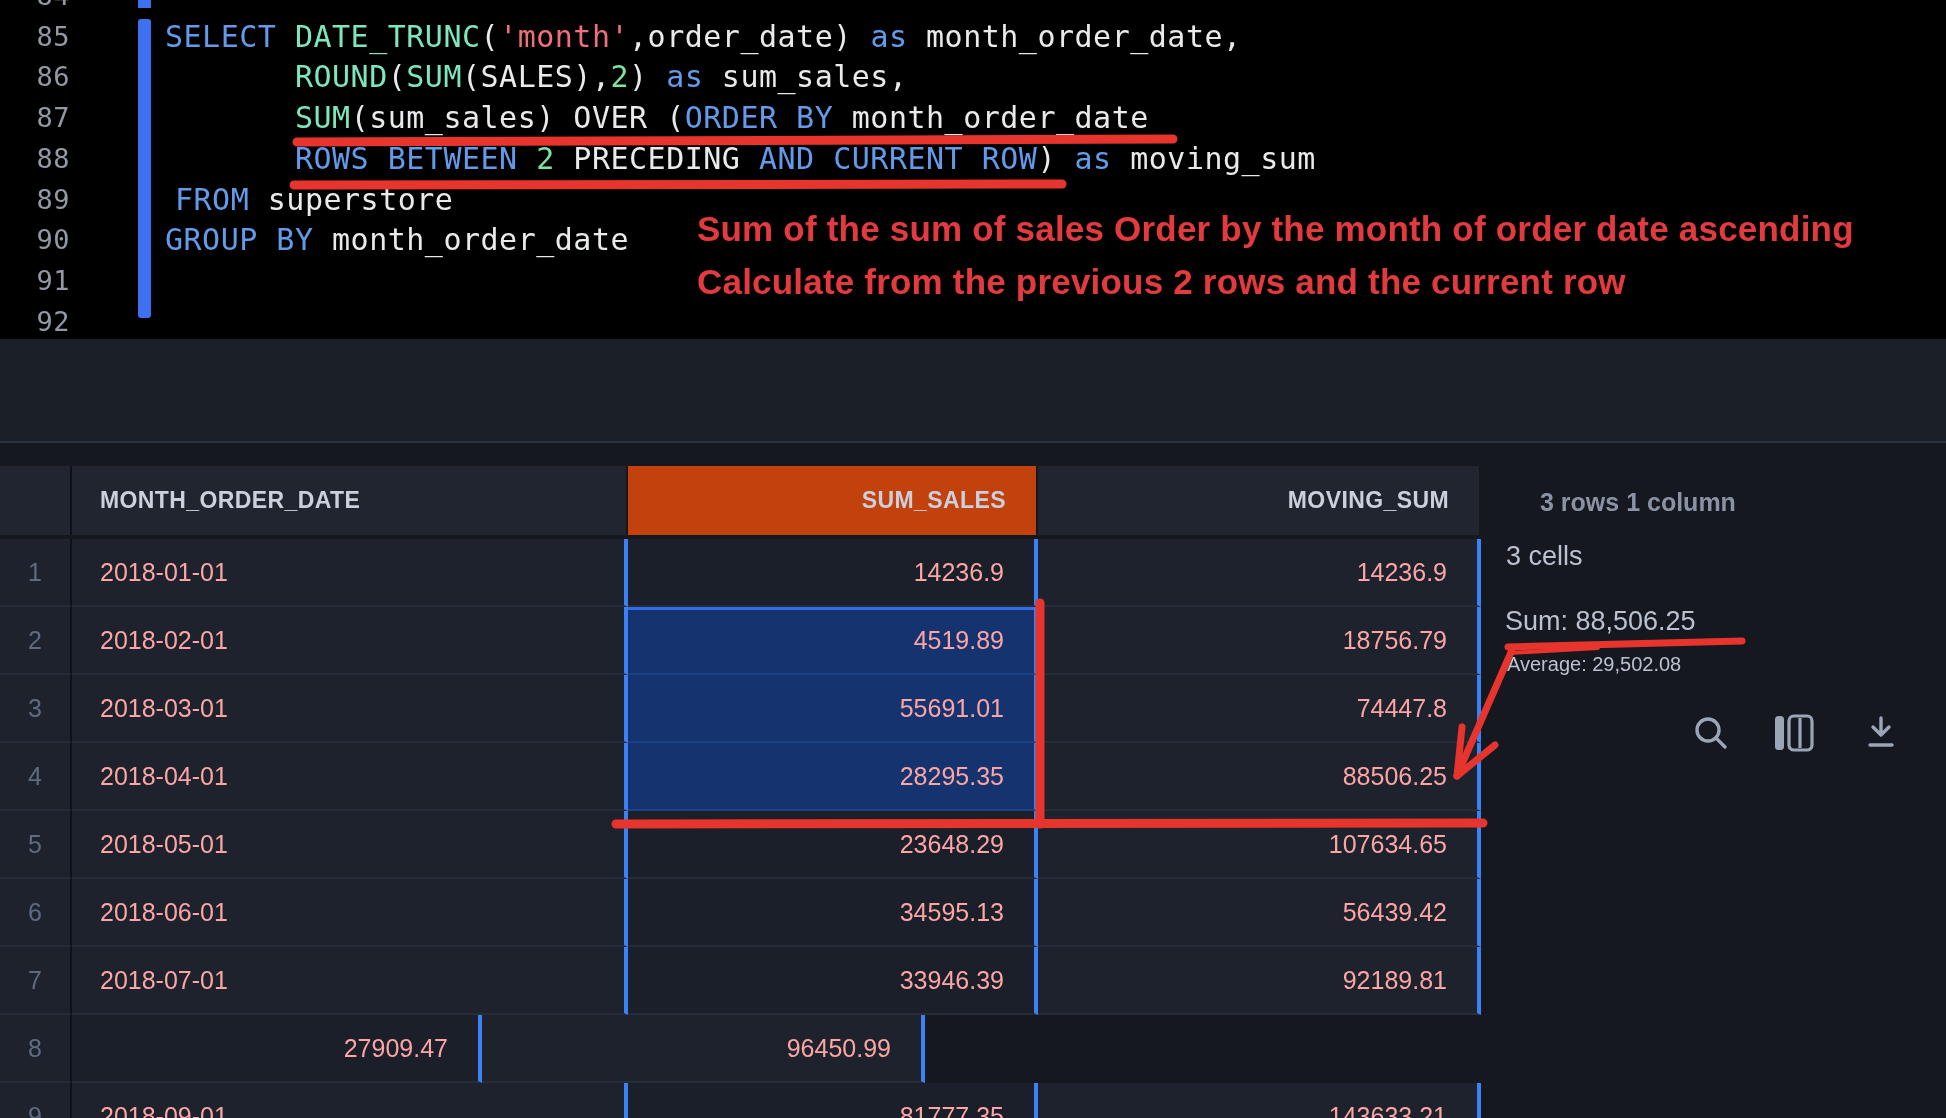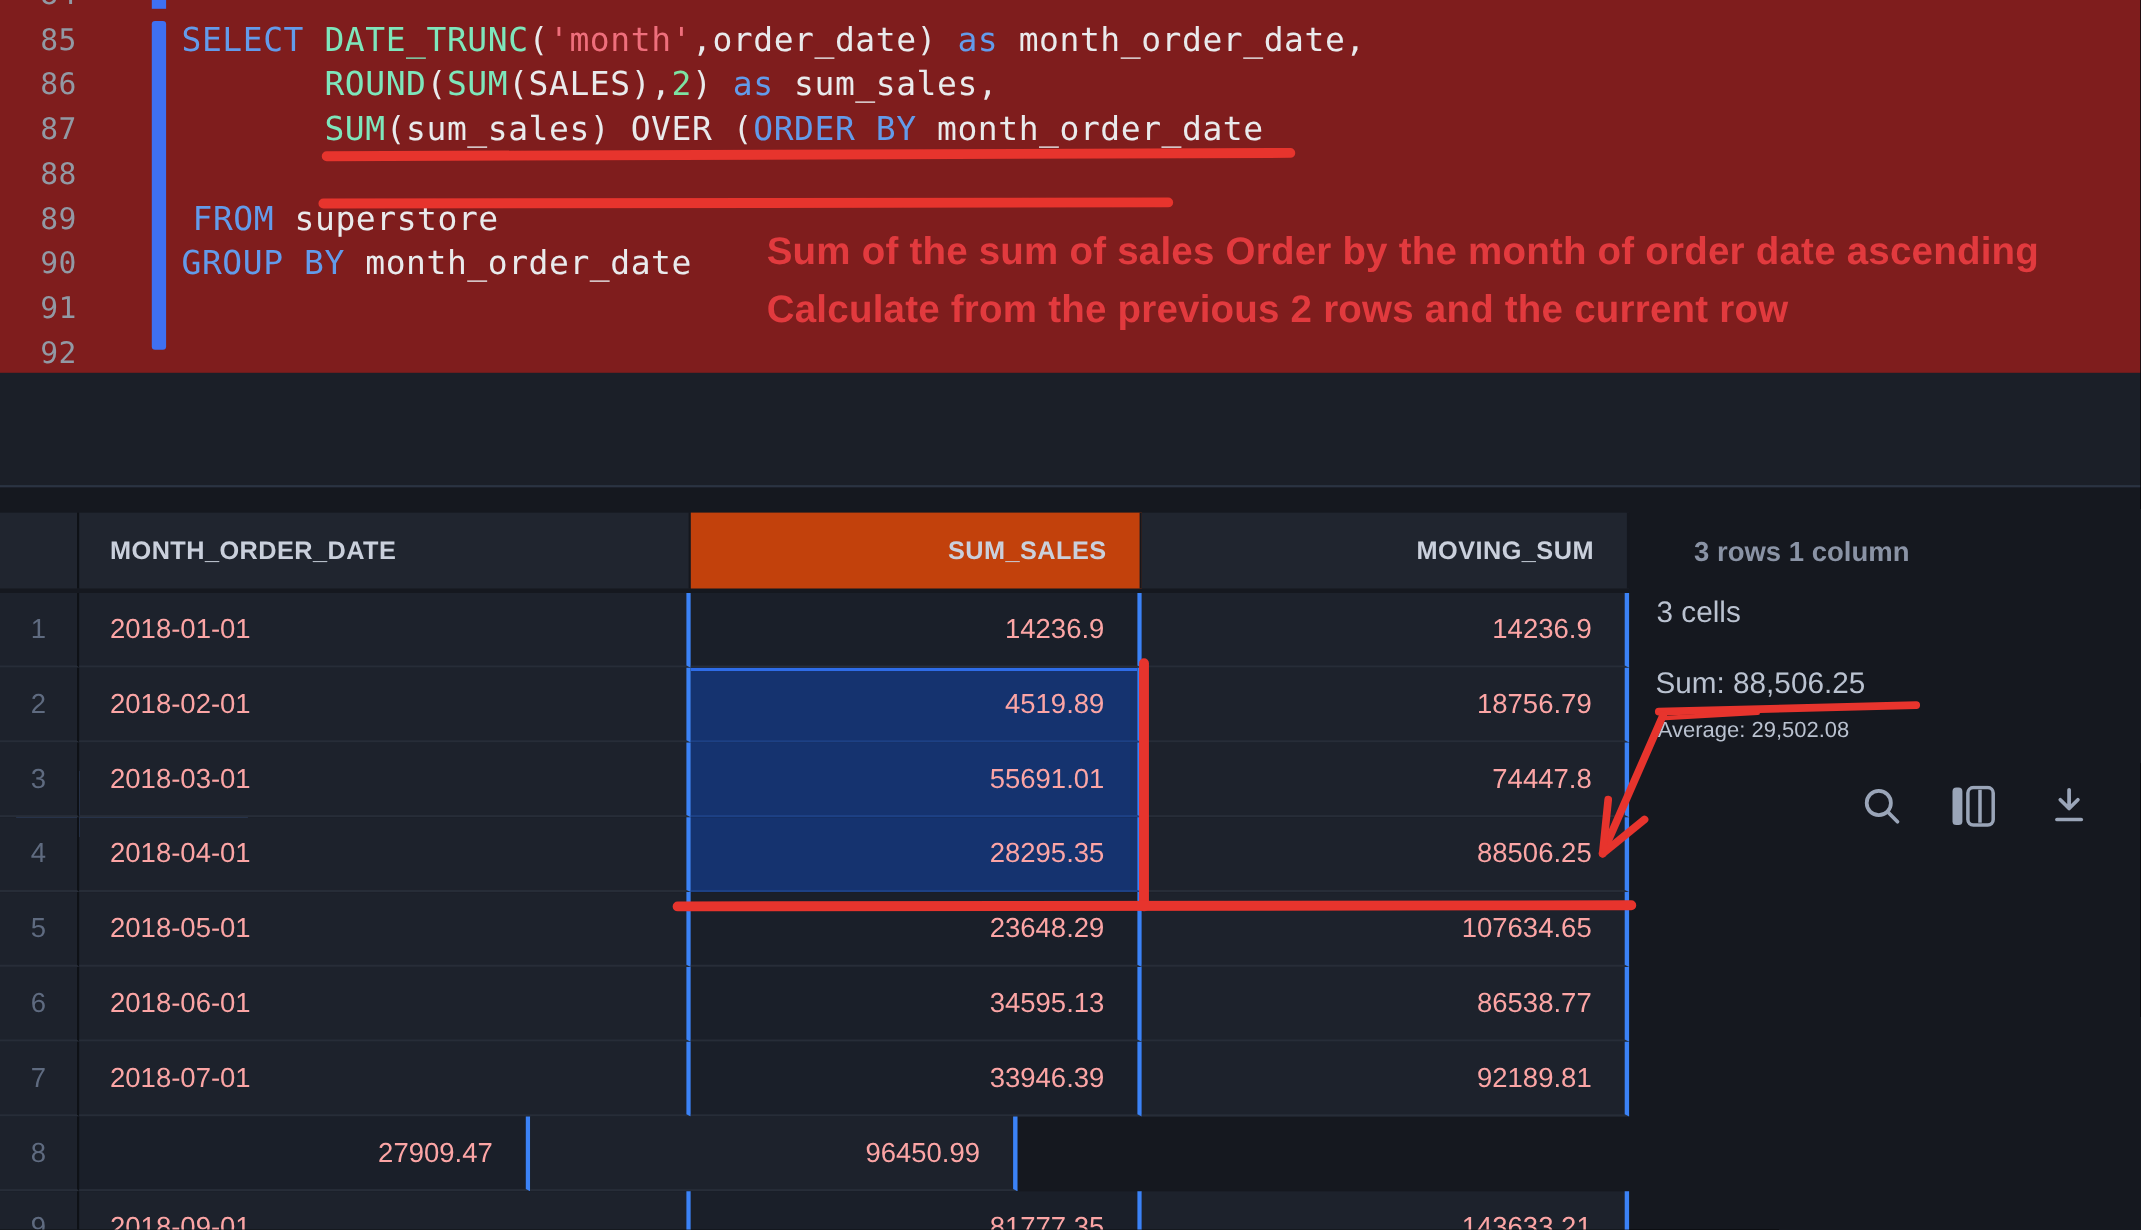--- a/index.html
+++ b/index.html
@@ -1,20 +1,20 @@
 <!DOCTYPE html>
 <html><head>
 <meta charset="utf-8">
 <style>
   html,body{margin:0;padding:0;background:#000;}
   .page{position:relative;width:1946px;height:1118px;overflow:hidden;background:#15181f;
         font-family:"Liberation Sans",sans-serif;}
 
   
-  .editor{position:absolute;left:0;top:0;width:1946px;height:339px;background:#7f1d1d;overflow:hidden;}
+  .editor{position:absolute;left:0;top:0;width:1946px;height:339px;background:#000000;overflow:hidden;}
   #code-lines{position:absolute;left:0;top:-25px;width:100%;}
   .cl{position:absolute;left:0;width:100%;height:41px;display:flex;align-items:center;
       font-family:"DejaVu Sans Mono",monospace;font-size:30px;letter-spacing:.5px;white-space:pre;}
   .ln{display:inline-block;width:70px;text-align:right;color:#9299a4;font-size:27px;flex:none;}
   .code{margin-left:95px;flex:none;}
   .tok-kw{color:#639bea}.tok-fn{color:#7ee6bb}.tok-str{color:#ef6f7c}.tok-num{color:#7de3a2}.tok-pl{color:#e9eaec}
   .sel-bar{position:absolute;left:138px;top:19px;width:13px;height:299px;background:#3f70f2;border-radius:3px;}
   .sel-bar-frag{position:absolute;left:138px;top:0;width:13px;height:8px;background:#3f70f2;}
 
   
@@ -68,21 +68,21 @@
 <div class="page">
 
   <div class="editor">
     <div class="sel-bar-frag"></div>
     <div class="sel-bar"></div>
     <div id="code-lines">
         <div class="cl" style="top: 0px;"><span class="ln">84</span><span class="code"></span></div>
         <div class="cl" style="top: 40.7px;"><span class="ln">85</span><span class="code"><span class="tok-kw">SELECT </span><span class="tok-fn">DATE_TRUNC</span><span class="tok-pl">(</span><span class="tok-str">'month'</span><span class="tok-pl">,order_date) </span><span class="tok-kw">as</span><span class="tok-pl"> month_order_date,</span></span></div>
         <div class="cl" style="top: 81.4px;"><span class="ln">86</span><span class="code"><span class="tok-pl">       </span><span class="tok-fn">ROUND</span><span class="tok-pl">(</span><span class="tok-fn">SUM</span><span class="tok-pl">(SALES),</span><span class="tok-num">2</span><span class="tok-pl">) </span><span class="tok-kw">as</span><span class="tok-pl"> sum_sales,</span></span></div>
         <div class="cl" style="top: 122.1px;"><span class="ln">87</span><span class="code"><span class="tok-pl">       </span><span class="tok-fn">SUM</span><span class="tok-pl">(sum_sales) OVER (</span><span class="tok-kw">ORDER BY</span><span class="tok-pl"> month_order_date</span></span></div>
-        <div class="cl" style="top: 162.8px;"><span class="ln">88</span></div>
+        <div class="cl" style="top: 162.8px;"><span class="ln">88</span><span class="code"><span class="tok-pl">       </span><span class="tok-kw">ROWS BETWEEN </span><span class="tok-num">2</span><span class="tok-pl"> PRECEDING </span><span class="tok-kw">AND CURRENT ROW</span><span class="tok-pl">) </span><span class="tok-kw">as</span><span class="tok-pl"> moving_sum</span></span></div>
         <div class="cl" style="top: 203.5px; gap: 10px;"><span class="ln">89</span><span class="code"><span class="tok-kw">FROM</span><span class="tok-pl"> superstore</span></span></div>
         <div class="cl" style="top: 244.2px;"><span class="ln">90</span><span class="code"><span class="tok-kw">GROUP BY</span><span class="tok-pl"> month_order_date</span></span></div>
         <div class="cl" style="top: 284.9px;"><span class="ln">91</span></div>
         <div class="cl" style="top: 325.6px;"><span class="ln">92</span><span class="code"></span></div>
       </div>
   </div>
 
   <div class="red-note l1">Sum of the sum of sales Order by the month of order date ascending</div>
   <div class="red-note l2">Calculate from the previous 2 rows and the current row</div>
 
@@ -160,21 +160,21 @@
       <div class="trow">
         <div class="cell cnum">5</div>
         <div class="cell cdate">2018-05-01</div>
         <div class="cell csum">23648.29</div>
         <div class="cell cmov">107634.65</div>
       </div>
       <div class="trow">
         <div class="cell cnum">6</div>
         <div class="cell cdate">2018-06-01</div>
         <div class="cell csum">34595.13</div>
-        <div class="cell cmov">86538.77</div>
+        <div class="cell cmov">56439.42</div>
       </div>
       <div class="trow">
         <div class="cell cnum">7</div>
         <div class="cell cdate">2018-07-01</div>
         <div class="cell csum">33946.39</div>
         <div class="cell cmov">92189.81</div>
       </div>
       <div class="trow">
         <div class="cell cnum">8</div>
         <div class="cell csum">27909.47</div>

